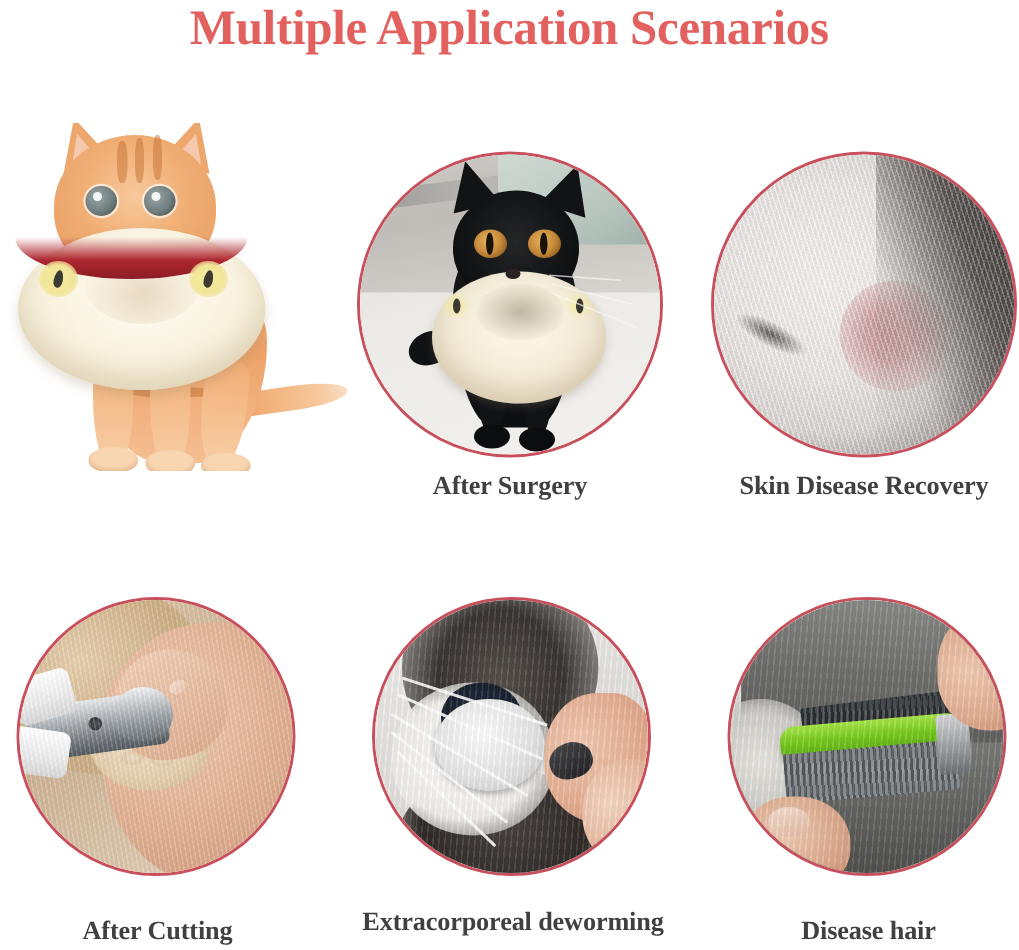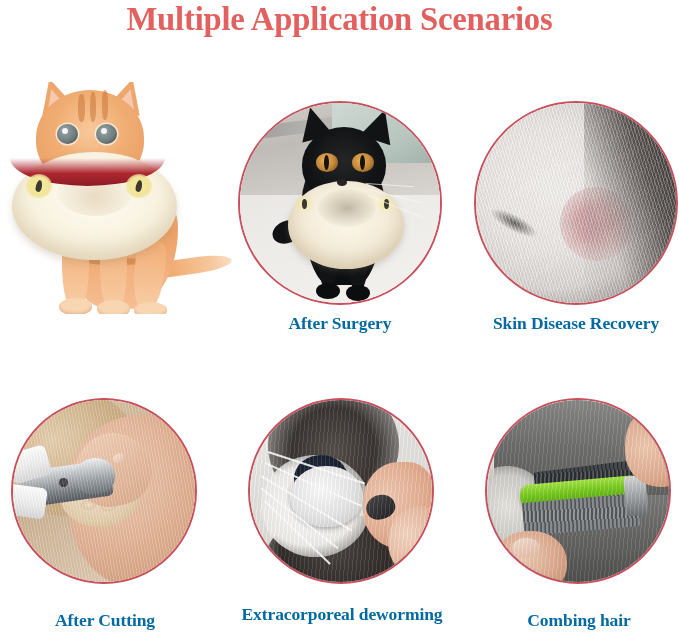--- a/index.html
+++ b/index.html
@@ -34,21 +34,21 @@
   
   .tile {
     position: absolute;
   }
   .caption {
     position: absolute;
     text-align: center;
     font-family: "Liberation Serif", "DejaVu Serif", serif;
     font-weight: bold;
     font-size: 17.5px;
-    color: #0369a1;
+    color: #404040;
     white-space: nowrap;
     letter-spacing: -0.1px;
   }
 
   
   .circle-photo {
     position: absolute;
     border-radius: 50%;
     border: 2px solid #c8505c;
     overflow: hidden;
@@ -475,13 +475,13 @@
     <div class="cb-comb-end"></div>
     <div class="cb-hand"></div>
     <div class="cb-finger-bot"></div>
     <div class="cb-finger-nail"></div>
     <div class="tex-fur-coarse"></div>
   </div>
 </div>
 
 <div class="caption" style="left:10px;top:610px;width:190px;">After Cutting</div>
 <div class="caption" style="left:208px;top:604px;width:268px;">Extracorporeal deworming</div>
-<div class="caption" style="left:486px;top:610px;width:186px;">Combing hair</div>
+<div class="caption" style="left:486px;top:610px;width:186px;">Disease hair</div>
 
 </body></html>

